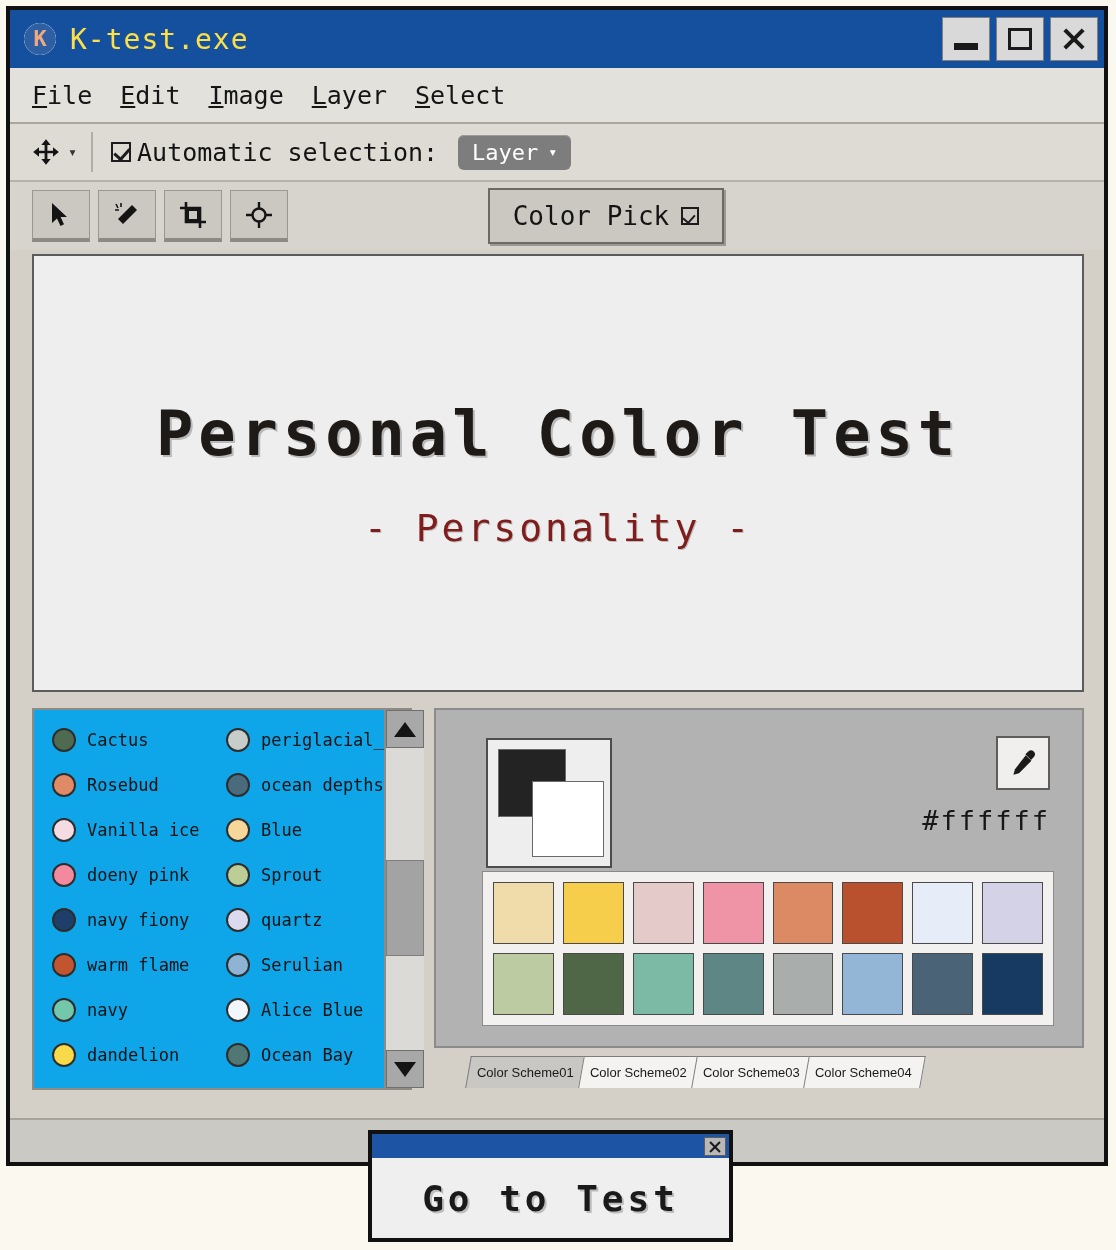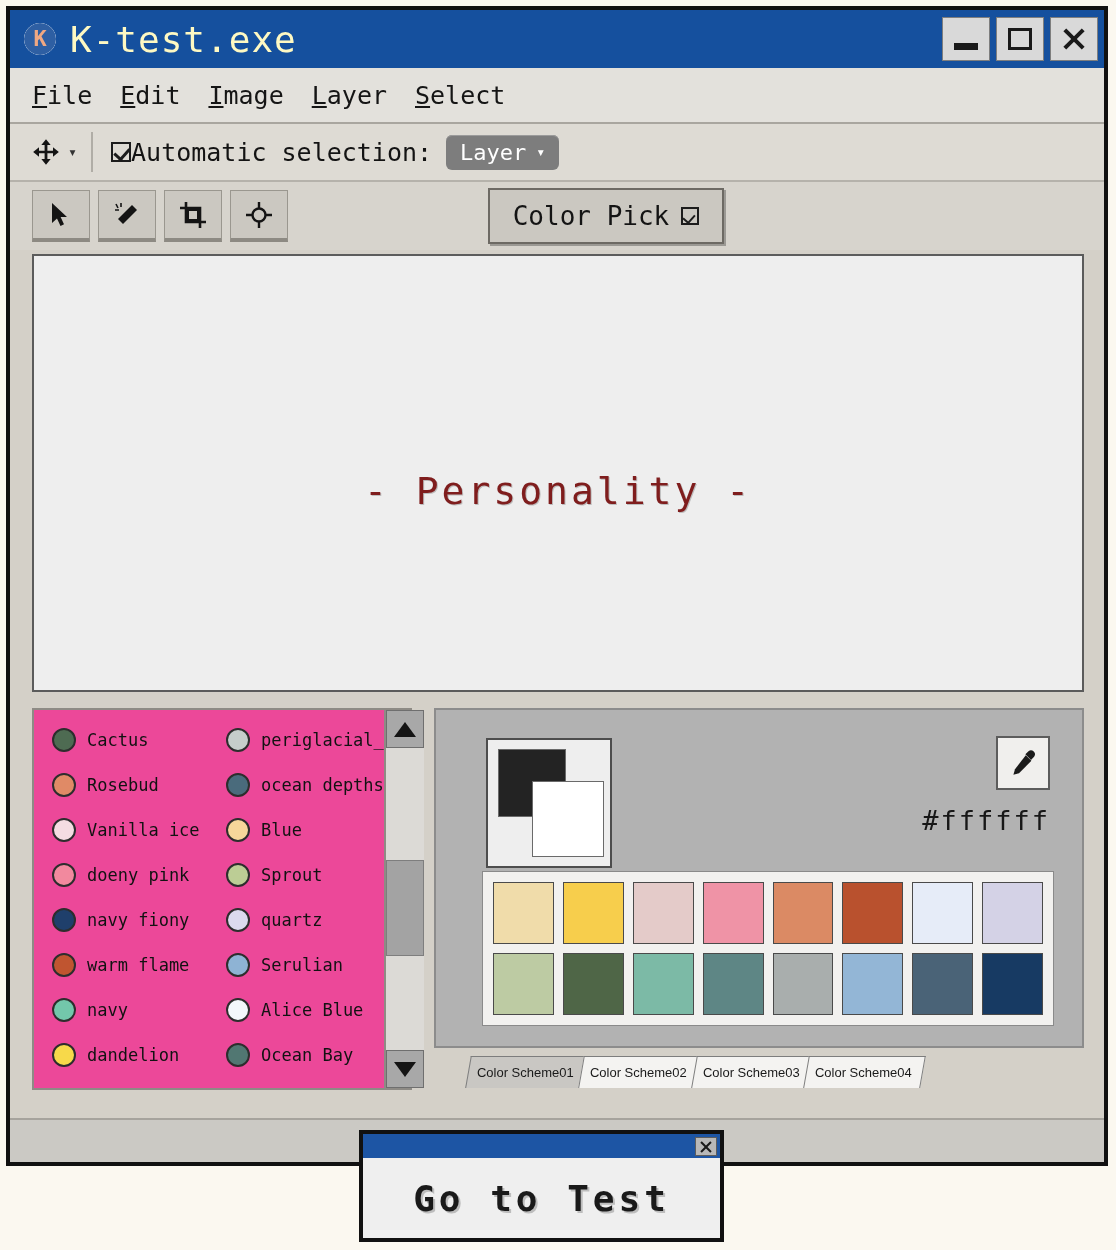--- a/index.html
+++ b/index.html
@@ -51,22 +51,22 @@
   #app-icon .k-glyph {
     position: relative;
     color: #f0a882;
     font-size: 22px;
     font-weight: bold;
     line-height: 1;
     font-family: "DejaVu Sans Mono", monospace;
     z-index: 2;
   }
   #window-title {
-    color: #fef9c3;
-    font-size: 36px;
+    color: #fde047;
+    font-size: 28px;
     letter-spacing: 1px;
     margin-left: 14px;
     white-space: nowrap;
     font-family: "DejaVu Sans Mono", monospace;
   }
   #window-controls {
     margin-left: auto;
     display: flex;
     gap: 6px;
   }
@@ -128,21 +128,21 @@
   }
   #move-tool-group {
     display: flex; align-items: center; gap: 8px;
     padding-right: 14px;
     border-right: 2px solid #b0ada6;
     height: 40px;
   }
   #move-icon { width: 28px; height: 28px; }
   .caret-small { font-size: 15px; color: #333; }
   #auto-select-group {
-    display: flex; align-items: center; 
+    display: flex; align-items: center; gap: 6px;
     margin-left: 18px;
   }
   .checkbox-glyph {
     width: 20px; height: 20px;
     border: 2px solid #1c1c1c;
     background: #dedbd4;
     position: relative;
     flex: 0 0 auto;
     cursor: pointer;
   }
@@ -267,21 +267,21 @@
     padding: 16px 20px 0 22px;
     gap: 22px;
     flex: 1 1 auto;
     min-height: 0;
   }
 
   
   #color-list-panel {
     width: 380px;
     height: 382px;
-    background: #ec4899;
+    background: #0ea5e9;
     border: 2px solid #8e8b85;
     display: flex;
     position: relative;
   }
   #color-list-inner {
     flex: 1 1 auto;
     display: flex;
     padding: 18px 0 0 18px;
     gap: 16px;
   }
@@ -460,21 +460,21 @@
     height: 44px;
     background: #cbc9c4;
     border-top: 2px solid #a6a39d;
     flex: 0 0 auto;
     margin-top: auto;
   }
 
   
   #goto-dialog {
     position: absolute;
-    left: 359px; top: 1130px;
+    left: 368px; top: 1130px;
     width: 365px; height: 112px;
     background: #efefef;
     border: 4px solid #111111;
     display: flex;
     flex-direction: column;
     z-index: 50;
   }
   #goto-titlebar {
     height: 24px;
     background: #1d55a4;
@@ -583,20 +583,21 @@
         <path d="M14 1 V7 M14 21 V27 M1 14 H7 M21 14 H27" stroke="#141414" stroke-width="2.4"></path>
       </svg>
     </div>
     <div id="colorpick-dropdown">
       <span id="colorpick-label">Color Pick</span>
       <span class="boxcaret"></span>
     </div>
   </div>
 
   <div id="canvas-area">
+    <div id="canvas-title">Personal Color Test</div>
     <div id="canvas-subtitle">- Personality -</div>
   </div>
 
   <div id="lower-area">
 
     <div id="color-list-panel">
       <div id="color-list-inner">
         <div class="color-col" id="col-left">
             <div class="color-row">
               <span class="swatch-dot" style="background: rgb(78, 107, 82);"></span>

